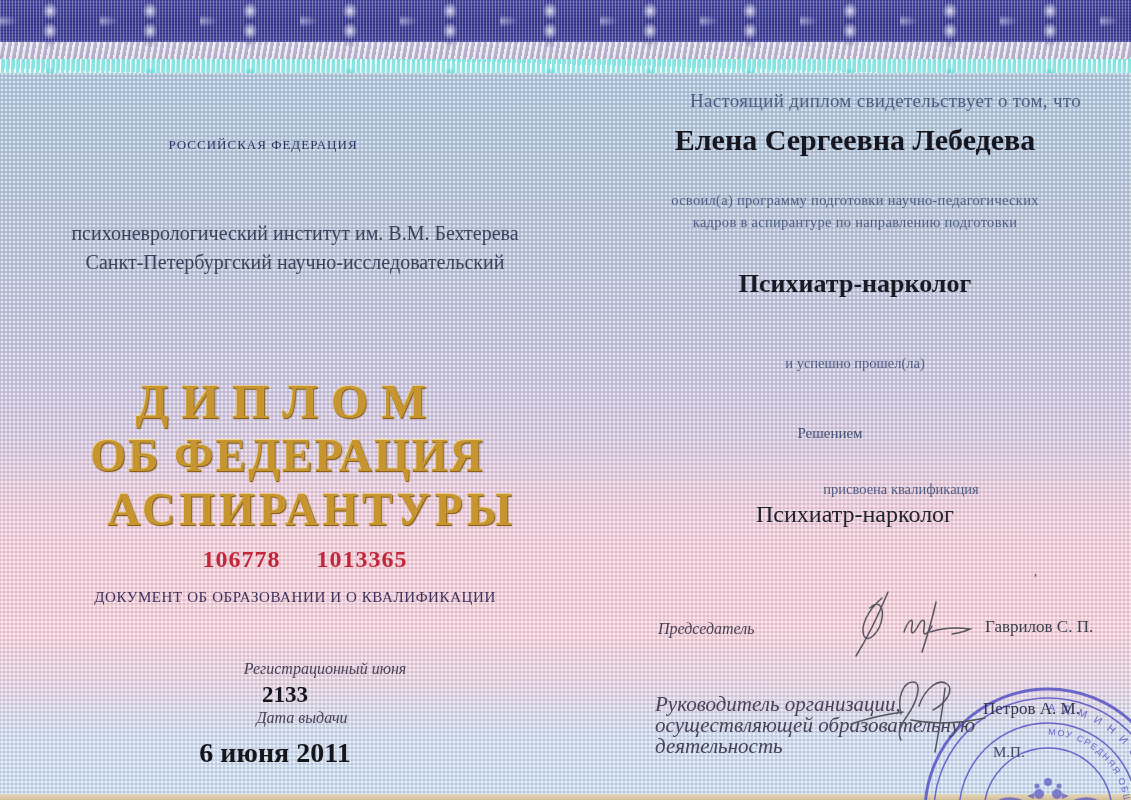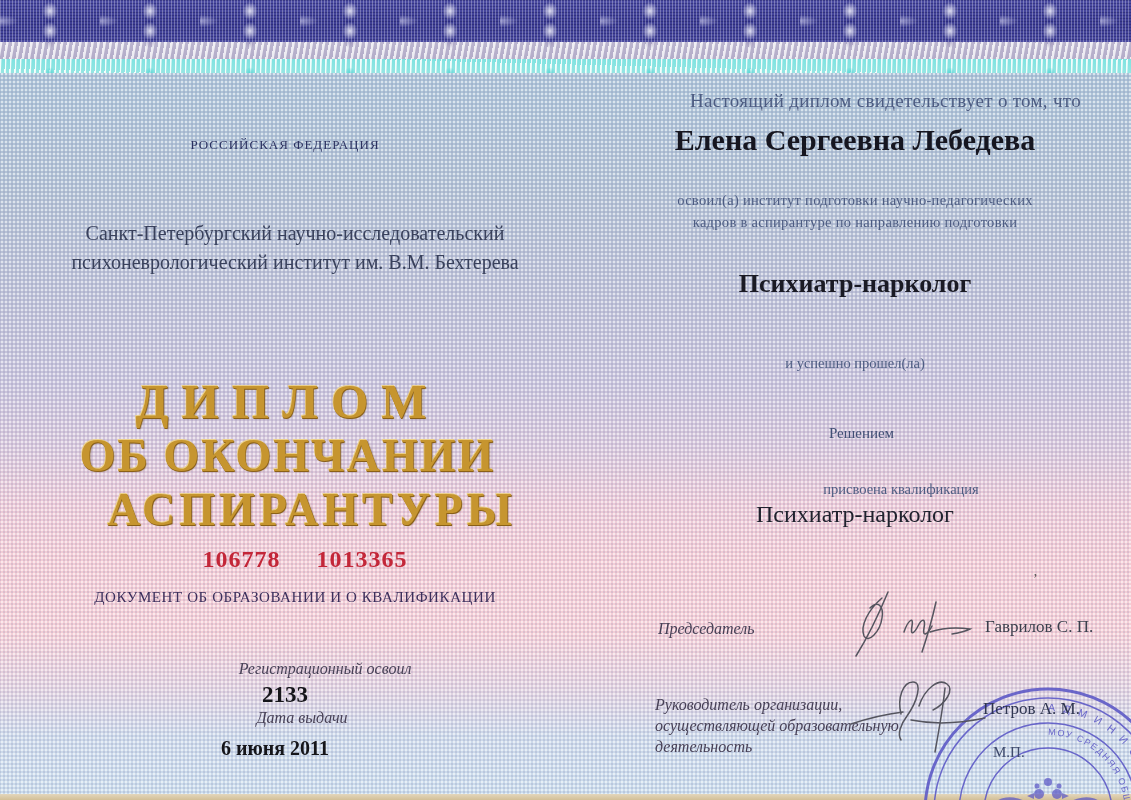--- a/index.html
+++ b/index.html
@@ -60,49 +60,49 @@
       linear-gradient(180deg,#aff0ec,#d6f6f2);
     background-size:100px 14px,auto,auto;
     background-repeat:repeat-x,repeat,no-repeat;
   }
   .bottom-strip{position:absolute;left:0;right:0;bottom:0;height:6px;z-index:2;
     background:linear-gradient(180deg,#e3d6bc,#d2bf97);}
 
   .t{position:absolute;z-index:4;}
   .c{text-align:center;}
   .ink{color:#4d5c82;}
-  .country{left:40px;top:137px;width:490px;font-size:13px;letter-spacing:1px;color:#2b3160;}
+  .country{left:40px;top:137px;width:446px;font-size:13px;letter-spacing:1px;color:#2b3160;}
   .institution{left:20px;top:219px;width:550px;font-size:20px;line-height:29px;color:#39415c;}
   .gold{
     left:30px;width:515px;font-weight:bold;color:#c6952f;
     text-shadow:.6px .6px 0 #8a6018, 1.2px 1.2px 1.5px rgba(90,60,10,.45), -.6px -.6px 0 #ecd28c;
   }
   .gold1{top:374px;font-size:48px;letter-spacing:13px;}
   .gold2{top:429px;font-size:46px;letter-spacing:2px;}
   .gold3{top:483px;font-size:46px;letter-spacing:4px;padding-left:24px;}
   .serials{left:95px;top:546px;width:420px;display:flex;justify-content:center;gap:36px;
     font-size:24px;font-weight:bold;color:#c32638;letter-spacing:1px;}
   .dockind{left:20px;top:589px;width:550px;font-size:15px;letter-spacing:.6px;color:#3c2f5c;}
   .lbl-it{font-style:italic;font-size:16px;color:#474056;padding-left:40px;}
   .reg-label{left:60px;top:660px;width:450px;}
   .reg-value{left:60px;top:682px;width:450px;font-size:23px;font-weight:bold;color:#15151a;}
   .date-label{left:60px;top:709px;width:404px;}
-  .date-value{left:50px;top:737px;width:450px;font-size:20px;font-weight:bold;color:#15151a;}
+  .date-value{left:50px;top:737px;width:450px;font-size:28px;font-weight:bold;color:#15151a;}
 
   .statement{left:630px;top:90px;width:511px;font-size:19px;letter-spacing:.3px;}
   .name{left:605px;top:123px;width:500px;font-size:30px;font-weight:bold;color:#161620;border-radius:16px;}
   .program{left:620px;top:189px;width:470px;font-size:14.5px;line-height:22px;letter-spacing:.3px;}
   .specialty{left:630px;top:269px;width:450px;font-size:26px;font-weight:bold;color:#1a1a24;}
   .passed{left:630px;top:355px;width:450px;font-size:14.5px;}
-  .decision{left:615px;top:425px;width:493px;font-size:15px;color:#414f75;}
+  .decision{left:615px;top:425px;width:430px;font-size:15px;color:#414f75;}
   .quallabel{left:630px;top:481px;width:542px;font-size:14.5px;}
   .qualification{left:630px;top:501px;width:450px;font-size:24px;color:#20222e;}
   .chair-label{left:618px;top:620px;}
   .chair-name{left:985px;top:617px;font-size:17px;color:#3a3f4c;}
-  .head-label{left:615px;top:694px;line-height:21px;font-size:16px;}
+  .head-label{left:615px;top:694px;line-height:21px;font-size:21px;}
   .head-name{left:983px;top:699px;font-size:17px;color:#2f3550;z-index:5;}
   .mp{left:993px;top:744px;font-size:15px;color:#3f4a6b;z-index:5;}
   .stray{left:1033px;top:572px;font-size:14px;color:#555;}
   .sig{position:absolute;z-index:4;}
   .sig path{fill:none;stroke:#55555f;stroke-width:1.5;stroke-linecap:round;}
   .seal{position:absolute;left:918px;top:682px;width:260px;height:260px;z-index:3;opacity:.88;}
 </style>
 </head>
 <body>
 
@@ -112,45 +112,45 @@
 
   <div class="border-top">
     <div class="band-dark"></div>
     <div class="band-light"></div>
     <div class="band-cyan"></div>
   </div>
 
   <div class="t c country">РОССИЙСКАЯ ФЕДЕРАЦИЯ</div>
 
   <div class="t c institution">
+    <div>психоневрологический институт им. В.М. Бехтерева</div>
     <div>Санкт-Петербургский научно-исследовательский</div>
-    <div>психоневрологический институт им. В.М. Бехтерева</div>
   </div>
 
   <div class="t c gold gold1">ДИПЛОМ</div>
-  <div class="t c gold gold2">ОБ ОКОНЧАНИИ</div>
+  <div class="t c gold gold2">ОБ ФЕДЕРАЦИЯ</div>
   <div class="t c gold gold3">АСПИРАНТУРЫ</div>
 
   <div class="t serials">
     <span>106778</span>
     <span>1013365</span>
   </div>
 
   <div class="t c dockind">ДОКУМЕНТ ОБ ОБРАЗОВАНИИ И О КВАЛИФИКАЦИИ</div>
 
-  <div class="t c lbl-it reg-label">Регистрационный освоил</div>
+  <div class="t c lbl-it reg-label">Регистрационный июня</div>
   <div class="t c reg-value">2133</div>
   <div class="t c lbl-it date-label">Дата выдачи</div>
   <div class="t c date-value">6 июня 2011</div>
 
   <div class="t c ink statement">Настоящий диплом свидетельствует о том, что</div>
   <div class="t c name">Елена Сергеевна Лебедева</div>
 
   <div class="t c ink program">
-    <div>освоил(а) институт подготовки научно-педагогических</div>
+    <div>освоил(а) программу подготовки научно-педагогических</div>
     <div>кадров в аспирантуре по направлению подготовки</div>
   </div>
 
   <div class="t c specialty">Психиатр-нарколог</div>
   <div class="t c ink passed">и успешно прошел(ла)</div>
   <div class="t c decision">Решением</div>
   <div class="t c ink quallabel">присвоена квалификация</div>
   <div class="t c qualification">Психиатр-нарколог</div>
 
   <div class="t stray">’</div>

